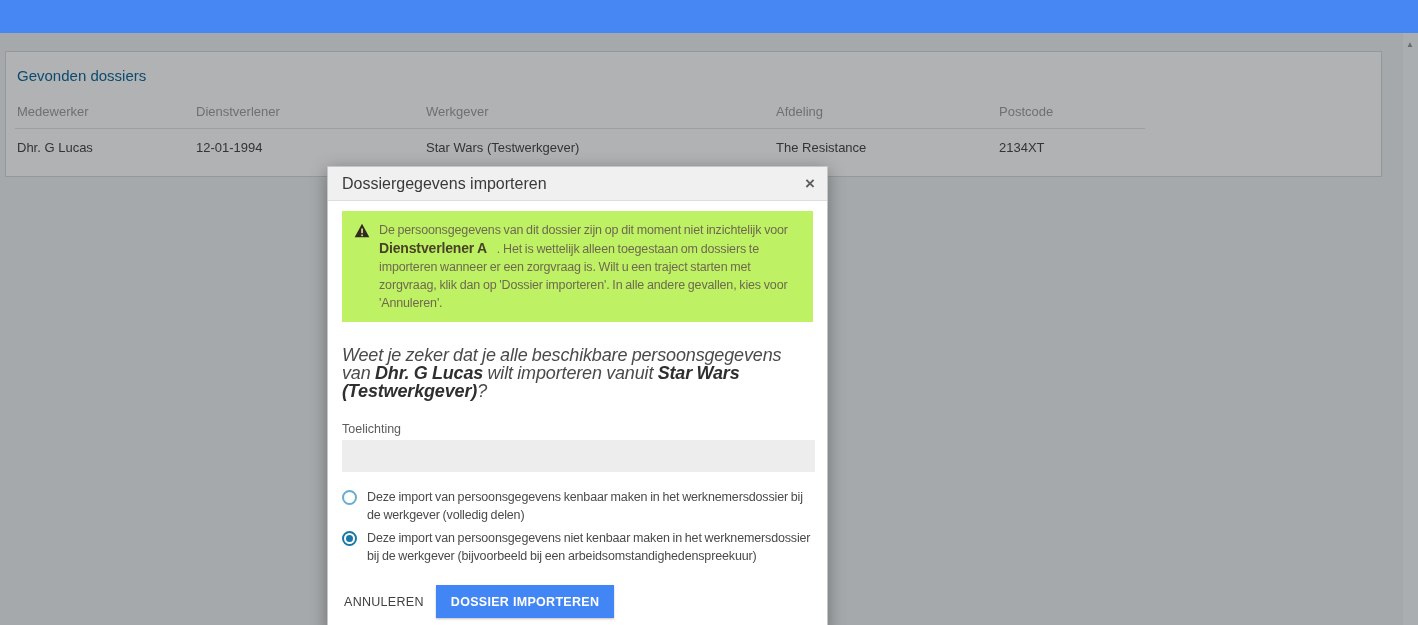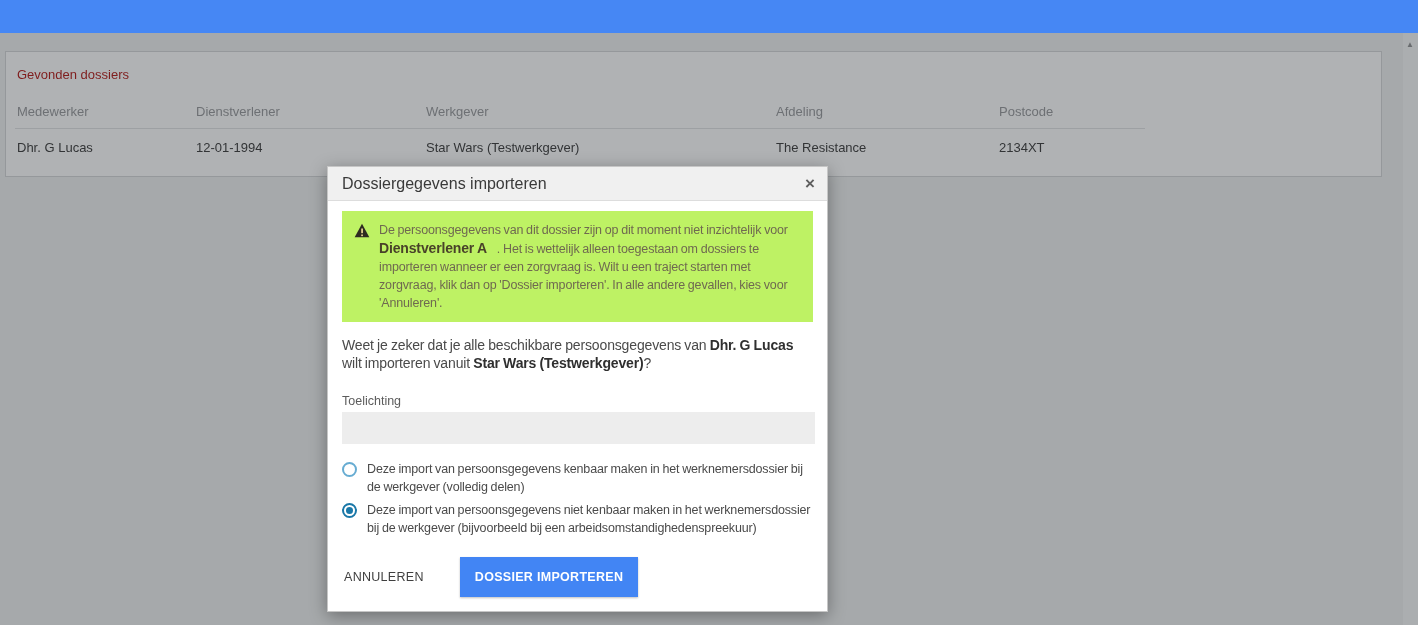--- a/index.html
+++ b/index.html
@@ -15,21 +15,21 @@
   .topbar { position:absolute; left:0; top:0; width:1418px; height:33px; background:#4687f4; }
 
   
   .scroll-track { position:absolute; right:0; top:33px; width:15px; height:592px; background:#abaeb0; }
   .scroll-up { position:absolute; right:2px; top:40px; width:12px; text-align:center;
                font-size:8px; line-height:10px; color:#696c6f; cursor:pointer; }
 
   
   .panel { position:absolute; left:5px; top:51px; width:1377px; height:126px;
            background:#b0b2b4; border:1px solid #95989b; }
-  .panel-title { position:absolute; left:11px; top:15px; font-size:13px; color:#7f1d1d; }
+  .panel-title { position:absolute; left:11px; top:15px; font-size:15px; color:#0c4a6e; }
   .hcell { position:absolute; top:52px; font-size:13px; color:#6d7074; }
   .divider { position:absolute; left:9px; top:76px; width:1130px; height:1px; background:#9da0a3; }
   .trow { position:absolute; left:0; top:80px; width:1140px; height:38px; cursor:pointer; }
   .tcell { position:absolute; top:8px; font-size:13px; color:#323436; }
   .c0 { left:11px; } .c1 { left:190px; } .c2 { left:420px; } .c3 { left:770px; } .c4 { left:993px; }
 
   
   .modal { position:absolute; left:327px; top:166px; width:501px; background:#ffffff;
            border:1px solid #c6c6c6; box-shadow:0 4px 16px rgba(0,0,0,0.35); }
   .modal-header { height:34px; background:#f0f0f0; border-bottom:1px solid #dddddd;
@@ -40,22 +40,22 @@
 
   .modal-body { padding:10px 14px 14px 14px; }
 
   .warning { display:flex; align-items:flex-start; gap:9px;
              background:#bef264; padding:10px 12px; }
   .warning-icon { flex:0 0 auto; margin-top:2px; }
   .warning-text { font-size:12.5px; line-height:18px; color:#6f6950;
                   letter-spacing:-0.15px; word-spacing:-0.5px; }
   .provider { font-size:14px; font-weight:bold; color:#494229; margin-right:10px; }
 
-  .question { margin-top:14px; font-size:14px; line-height:18px; color:#4a4a4a;
-              letter-spacing:-0.15px; word-spacing:-0.5px; }
+  .question { margin-top:24px; font-size:18px; line-height:18px; color:#4a4a4a;
+              letter-spacing:-0.15px; word-spacing:-0.5px;font-style:italic; }
   .question b { color:#2f2f2f; }
 
   .comment-label { margin-top:22px; font-size:12.5px; color:#5c5c5c; }
   .comment-input { display:block; margin-top:4px; width:473px; height:32px;
                    background:#ededed; border:none; outline:none;
                    font:13px "Liberation Sans", sans-serif; padding:0 8px; color:#333; }
 
   .options { margin-top:16px; }
   .option { display:flex; align-items:flex-start; gap:10px; margin-top:5px; cursor:pointer; }
   .radio { flex:0 0 auto; width:15px; height:15px; border-radius:50%; margin-top:2px; position:relative; }
@@ -63,22 +63,22 @@
   .radio.sel::after { content:""; position:absolute; left:2px; top:2px; width:7px; height:7px;
                       border-radius:50%; background:#1a78a8; }
   .radio.unsel { border:2px solid #67acd2; }
   .option-label { font-size:12.5px; line-height:18px; color:#4a4a4a;
                   letter-spacing:-0.15px; word-spacing:-0.5px; }
 
   .footer { margin-top:20px; display:flex; align-items:center; }
   .btn-cancel { font-size:12.5px; color:#3f3f3f; letter-spacing:0.3px;
                 padding:8px 12px 8px 2px; cursor:pointer; background:none; border:none;
                 font-family:"Liberation Sans", sans-serif; }
-  .btn-import { margin-left:24px; background:#4285f4; color:#ffffff; font-size:12.5px;
-                font-weight:bold; letter-spacing:0.3px; height:40px; padding:0 15px;
+  .btn-import { margin-left:0; background:#4285f4; color:#ffffff; font-size:12.5px;
+                font-weight:bold; letter-spacing:0.3px; height:33px; padding:0 15px;
                 border:none; cursor:pointer; box-shadow:0 1px 2px rgba(0,0,0,0.25);
                 font-family:"Liberation Sans", sans-serif; }
 </style>
 </head>
 <body>
 
 <div class="topbar"></div>
 
 <div class="scroll-track"></div>
 <div class="scroll-up">▲</div>

